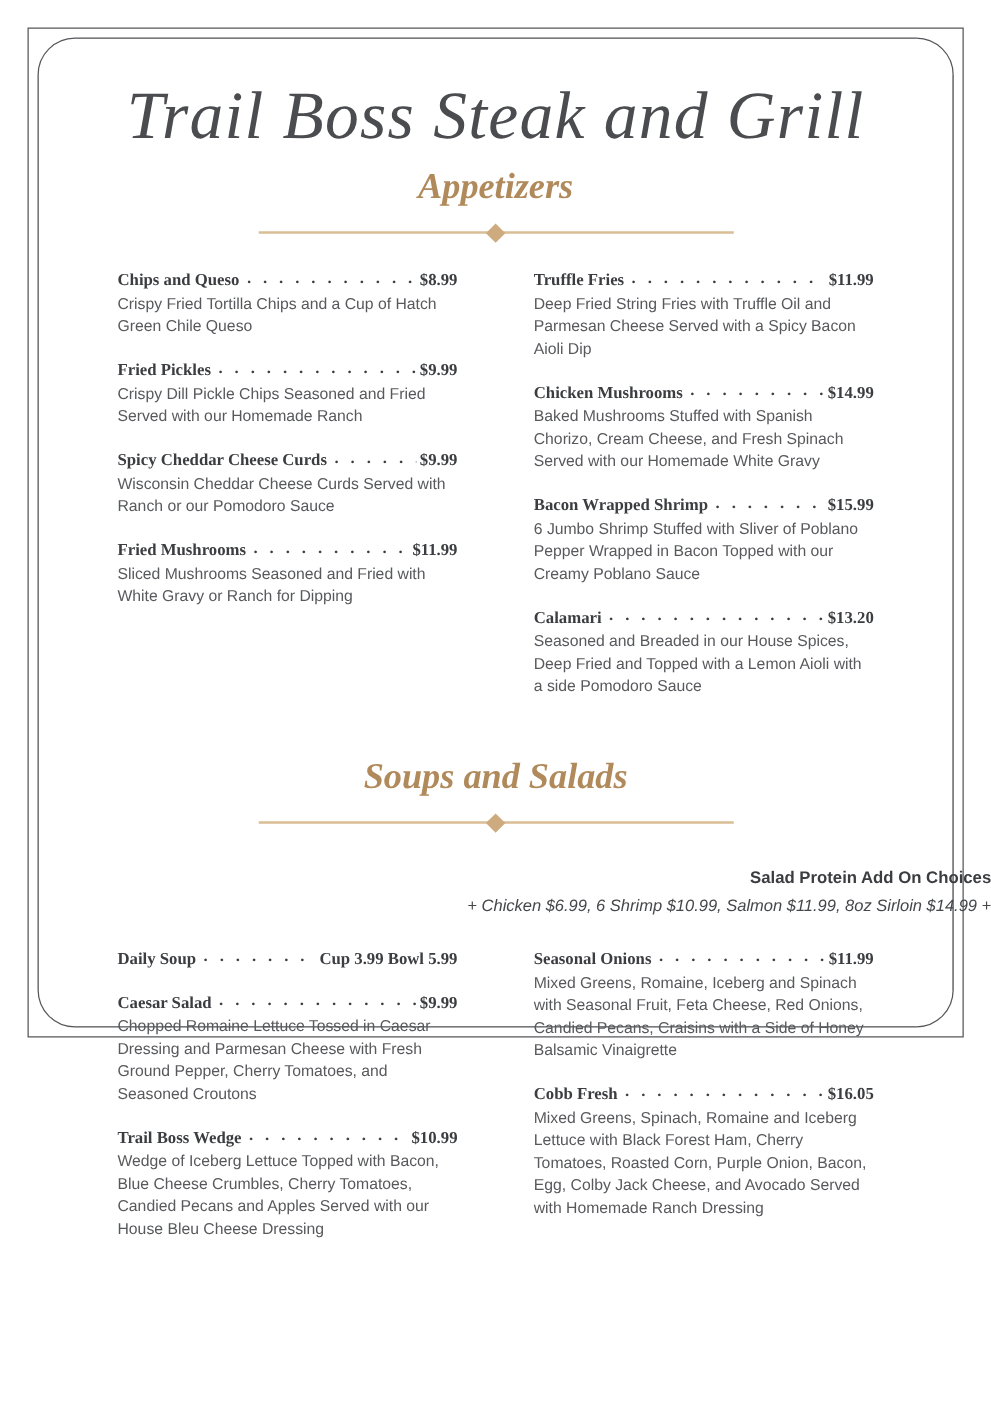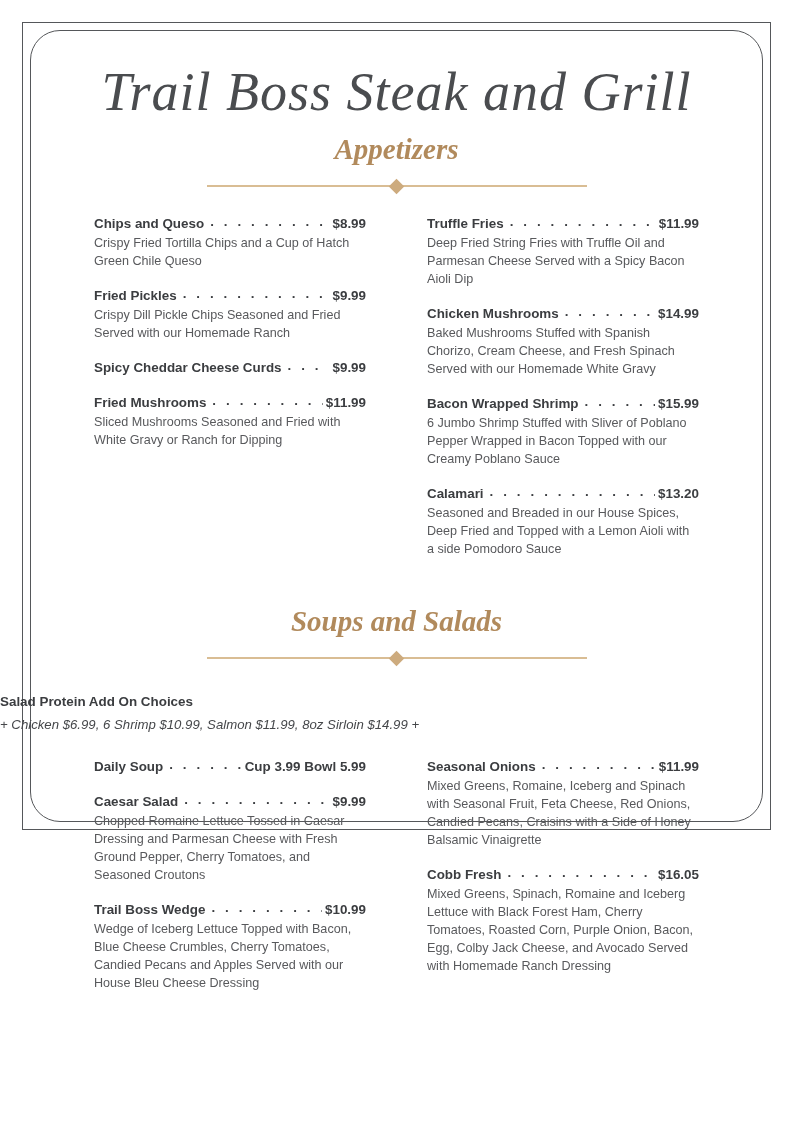--- a/index.html
+++ b/index.html
@@ -140,20 +140,21 @@
   .menu-item:last-child { margin-bottom: 0; }
 
   .item-head {
     display: flex;
     align-items: center;
     font-size: 13.4px;
     font-weight: bold;
     color: #3b3d40;
     line-height: 19px;
     white-space: nowrap;
+    font-family: Liberation Serif, serif;
   }
   .item-name { flex: 0 0 auto; }
   .leader {
     flex: 1 1 auto;
     overflow: hidden;
     margin: 0 3px 0 6px;
     position: relative;
     top: -2px;
     color: #3b3d40;
     font-weight: bold;
@@ -164,21 +165,21 @@
 
   .item-desc {
     font-size: 12.6px;
     line-height: 18px;
     color: #58595c;
     margin-top: 1px;
     font-weight: normal;
   }
 
   .addon-block {
-    text-align: left;
+    text-align: right;
     margin-top: 28px;
   }
   .addon-title {
     font-size: 13.4px;
     font-weight: bold;
     color: #3b3d40;
     line-height: 20px;
   }
   .addon-line {
     font-size: 13.2px;
@@ -229,20 +230,21 @@
               <span class="item-price">$9.99</span>
             </div>
             <div class="item-desc">Crispy Dill Pickle Chips Seasoned and Fried Served with our Homemade Ranch</div>
           </div>
           <div class="menu-item">
             <div class="item-head">
               <span class="item-name">Spicy Cheddar Cheese Curds</span>
               <span class="leader">. . . . . . . . . . . . . . . . . . . . . . . . . . . . . . . . . . . .</span>
               <span class="item-price">$9.99</span>
             </div>
+            <div class="item-desc">Wisconsin Cheddar Cheese Curds Served with Ranch or our Pomodoro Sauce</div>
           </div>
           <div class="menu-item">
             <div class="item-head">
               <span class="item-name">Fried Mushrooms</span>
               <span class="leader">. . . . . . . . . . . . . . . . . . . . . . . . . . . . . . . . . . . .</span>
               <span class="item-price">$11.99</span>
             </div>
             <div class="item-desc">Sliced Mushrooms Seasoned and Fried with White Gravy or Ranch for Dipping</div>
           </div>
         </div>

